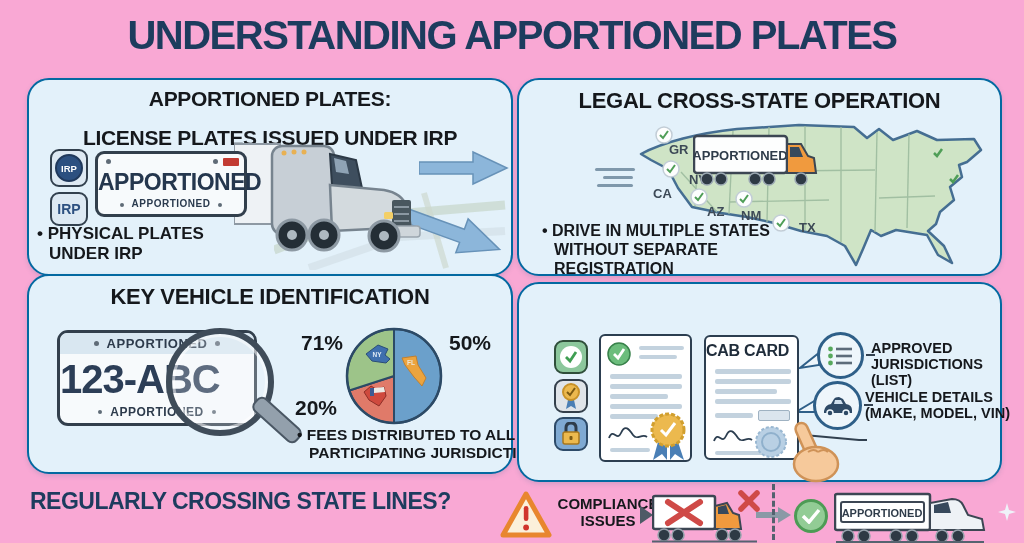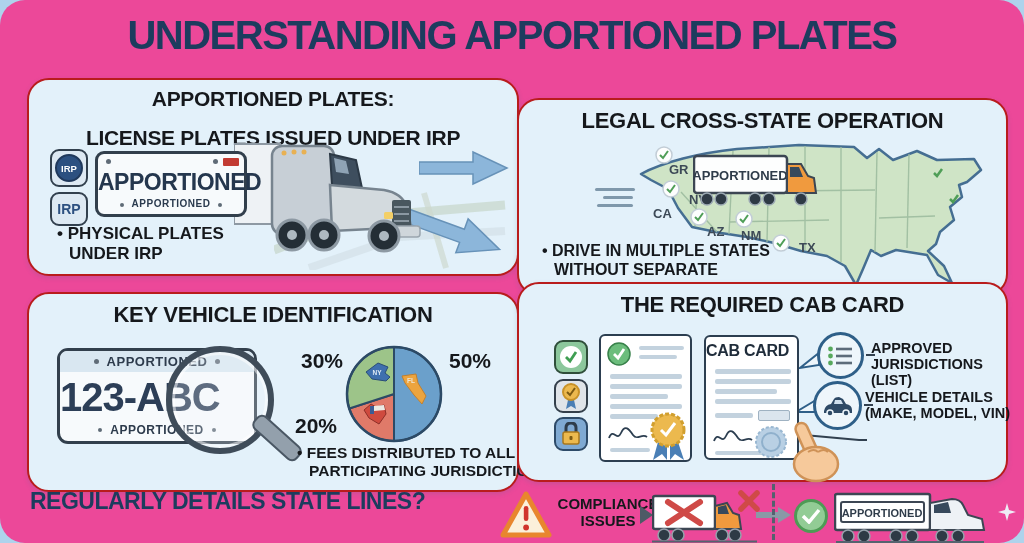--- a/index.html
+++ b/index.html
@@ -1,20 +1,20 @@
 <!DOCTYPE html>
 <html><head>
 <meta charset="utf-8">
 <style>
   html,body{margin:0;padding:0;background:#aed3ec;}
-  .stage{position:relative;width:1024px;height:543px;background:#ec4899;overflow:hidden;
-         font-family:"Liberation Sans",sans-serif;border-radius:25px;}
+  .stage{position:relative;width:1024px;height:543px;background:#f9a8d4;overflow:hidden;
+         font-family:"Liberation Sans",sans-serif;}
   .abs{position:absolute;}
-  .panel{position:absolute;background:#e3f1fa;border:2px solid #b91c1c;border-radius:22px;
-         box-shadow:0 2px 5px rgba(70,110,145,.20);padding-left:6px;}
+  .panel{position:absolute;background:#e3f1fa;border:2px solid #0369a1;border-radius:22px;
+         box-shadow:0 2px 5px rgba(70,110,145,.20);}
   .ttl{position:absolute;width:100%;text-align:center;font-weight:800;color:#1d3c5e;
        font-size:40px;letter-spacing:-1.5px;}
   .phead{position:absolute;left:0;right:0;text-align:center;font-weight:800;color:#15181c;
          font-size:21px;letter-spacing:-0.3px;line-height:1.1;}
   .bullet{position:absolute;font-weight:800;color:#15181c;line-height:1.18;
           text-indent:-12px;padding-left:12px;}
   .tile{position:absolute;border-radius:9px;border:2.5px solid #32404e;
         display:flex;align-items:center;justify-content:center;box-sizing:border-box;}
   .plate{position:absolute;background:#f7fafc;border:3px solid #323f4c;border-radius:9px;
          box-sizing:border-box;}
@@ -91,24 +91,24 @@
     <div class="plate" style="left:66px;top:71px;width:152px;height:66px;">
       <span class="screw" style="position:absolute;left:8px;top:5px;"></span>
       <span class="screw" style="position:absolute;right:26px;top:5px;"></span>
       <div style="position:absolute;right:5px;top:4px;width:16px;height:8px;background:#c23b33;border-radius:1px;"></div>
       <div style="position:absolute;left:0;right:0;top:15px;text-align:center;font-size:23px;font-weight:800;color:#25374e;letter-spacing:-0.5px;">APPORTIONED</div>
       <div style="position:absolute;left:0;right:0;bottom:5px;text-align:center;font-size:10px;font-weight:800;color:#2a3a4e;letter-spacing:0.5px;">APPORTIONED</div>
       <span class="screw" style="position:absolute;left:22px;bottom:7px;width:4px;height:4px;"></span>
       <span class="screw" style="position:absolute;right:22px;bottom:7px;width:4px;height:4px;"></span>
     </div>
 
-    <div class="bullet" style="left:28px;top:144px;width:175px;font-size:17px;">• PHYSICAL PLATES UNDER IRP</div>
-  </div>
-
-  <div class="panel" style="left:517px;top:78px;width:481px;height:194px;margin-top:20px;">
+    <div class="bullet" style="left:8px;top:144px;width:175px;font-size:17px;">• PHYSICAL PLATES UNDER IRP</div>
+  </div>
+
+  <div class="panel" style="left:517px;top:78px;width:481px;height:194px;">
     <div class="phead" style="top:9px;font-size:22px;">LEGAL CROSS-STATE OPERATION</div>
 
     <div class="abs" style="left:76px;top:88px;width:40px;height:3px;background:#7f98ab;border-radius:2px;"></div>
     <div class="abs" style="left:84px;top:96px;width:30px;height:3px;background:#7f98ab;border-radius:2px;"></div>
     <div class="abs" style="left:78px;top:104px;width:36px;height:3px;background:#7f98ab;border-radius:2px;"></div>
 
     <div class="abs" style="left:110px;top:38px;width:368px;height:152px;">
       <svg width="368" height="152" viewBox="0 0 368 152">
         <path d="M12,36 C34,24 70,15 108,11 L170,7 L225,9 L238,20 L250,11 L264,22 L288,13 L308,22 L345,21 L352,32 L338,44 L330,47 L333,59 L321,69 L325,82 L311,94 L307,106 L299,113 L315,128 L323,145 L309,137 L298,117 L267,112 L252,118 L242,112 L234,131 L227,147 L216,128 L198,118 L172,113 L145,105 L118,99 L92,95 L63,89 L49,70 L39,51 L22,42 Z" fill="#cfe4c6" stroke="#456e92" stroke-width="2.5" stroke-linejoin="round"></path>
         <g stroke="#9dbc9f" stroke-width="1.4" opacity="0.9" fill="none">
@@ -171,21 +171,21 @@
           <circle cx="28" cy="49" r="6" fill="#2e3a45" stroke="#9aa7b2" stroke-width="1.5"></circle>
         <circle cx="62" cy="49" r="6" fill="#2e3a45" stroke="#9aa7b2" stroke-width="1.5"></circle>
           <circle cx="76" cy="49" r="6" fill="#2e3a45" stroke="#9aa7b2" stroke-width="1.5"></circle>
         <circle cx="108" cy="49" r="6" fill="#2e3a45" stroke="#9aa7b2" stroke-width="1.5"></circle>
       </svg>
     </div>
 
     <div class="bullet" style="left:23px;top:142px;width:225px;font-size:16px;">• DRIVE IN MULTIPLE STATES WITHOUT SEPARATE REGISTRATION</div>
   </div>
 
-  <div class="panel" style="left:27px;top:292px;width:482px;height:196px;text-decoration:underline;">
+  <div class="panel" style="left:27px;top:274px;width:482px;height:196px;text-decoration:underline;">
     <div class="phead" style="top:9px;font-size:22px;">KEY VEHICLE IDENTIFICATION</div>
 
     <div class="plate" style="left:28px;top:54px;width:200px;height:96px;border-width:3.5px;border-radius:11px;">
       <div style="position:absolute;left:0;right:0;top:0;height:21px;background:#d9e7f1;border-radius:7px 7px 0 0;display:flex;align-items:center;justify-content:center;gap:8px;">
         <span class="screw"></span>
         <span style="font-size:13px;font-weight:800;color:#2d3b4c;letter-spacing:0.5px;">APPORTIONED</span>
         <span class="screw"></span>
       </div>
       <div style="position:absolute;left:0;right:0;top:24px;text-align:left;font-size:40px;font-weight:800;color:#2c3e57;letter-spacing:-1px;">123-ABC</div>
       <div style="position:absolute;left:0;right:0;bottom:4px;display:flex;align-items:center;justify-content:center;gap:8px;">
@@ -210,29 +210,28 @@
       <g transform="translate(58,30)">
         <polygon points="0,2 14,0 16,9 24,22 20,30 12,21 3,9" fill="#eca43e" stroke="#c08030" stroke-width="1"></polygon>
         <text x="9" y="9" text-anchor="middle" font-size="6.5" font-weight="800" fill="#ece6d8">FL</text>
       </g>
       <g transform="translate(20,60)">
         <polygon points="7,0 12,3 20,1 22,10 15,20 5,14 0,6" fill="#cf4a3e" stroke="#8e2f28" stroke-width="1"></polygon>
         <rect x="6" y="2" width="4" height="8" fill="#3d5c94"></rect>
         <polygon points="10,2 20,1 21,6 10,7" fill="#eceae4"></polygon>
       </g>
     </svg>
-    <div class="abs" style="left:272px;top:55px;font-size:21px;font-weight:800;color:#15181c;">30%</div>
+    <div class="abs" style="left:272px;top:55px;font-size:21px;font-weight:800;color:#15181c;">71%</div>
     <div class="abs" style="left:420px;top:55px;font-size:21px;font-weight:800;color:#15181c;">50%</div>
     <div class="abs" style="left:266px;top:120px;font-size:21px;font-weight:800;color:#15181c;">20%</div>
 
     <div class="bullet" style="left:268px;top:150px;width:255px;font-size:15.5px;">• FEES DISTRIBUTED TO ALL PARTICIPATING JURISDICTIONS</div>
   </div>
 
   <div class="panel" style="left:517px;top:282px;width:481px;height:196px;">
-    <div class="phead" style="top:9px;font-size:22px;">THE REQUIRED CAB CARD</div>
 
     <svg class="abs" style="left:0;top:0;" width="481" height="196">
       <polygon points="301,68 281,84 300,81" fill="#eef6fb" stroke="#2e5f88" stroke-width="2"></polygon>
       <polygon points="297,116 277,128 297,128" fill="#eef6fb" stroke="#2e5f88" stroke-width="2"></polygon>
       <line x1="347" y1="71" x2="356" y2="71" stroke="#31404f" stroke-width="2"></line>
       <line x1="345" y1="121" x2="354" y2="121" stroke="#31404f" stroke-width="2"></line>
       <path d="M252,148 L340,156 L348,156" stroke="#31404f" stroke-width="2" fill="none"></path>
     </svg>
 
     <div class="tile" style="left:35px;top:56px;width:34px;height:34px;background:#8cc79c;border-color:#2f4e3a;">
@@ -322,21 +321,21 @@
         <path d="M13,4 L19,4 L21,8 L12,8 Z" fill="#cfe0ee"></path>
         <circle cx="8" cy="17" r="3" fill="#2e4a66" stroke="#eef6fb" stroke-width="1.5"></circle>
         <circle cx="24" cy="17" r="3" fill="#2e4a66" stroke="#eef6fb" stroke-width="1.5"></circle>
       </svg>
     </div>
 
     <div class="plabel" style="left:352px;top:56px;width:135px;">APPROVED JURISDICTIONS (LIST)</div>
     <div class="plabel" style="left:346px;top:105px;width:160px;">VEHICLE DETAILS (MAKE, MODEL, VIN)</div>
   </div>
 
-  <div class="footer-q" style="left:30px;top:489px;">REGULARLY DETAILS STATE LINES?</div>
+  <div class="footer-q" style="left:30px;top:489px;">REGULARLY CROSSING STATE LINES?</div>
 
   <svg class="abs" style="left:500px;top:490px;" width="52" height="50">
     <path d="M26,4 L49,45 L3,45 Z" fill="#fbf0da" stroke="#e8862e" stroke-width="5" stroke-linejoin="round"></path>
     <rect x="23.8" y="16" width="4.6" height="15" rx="2.3" fill="#d0342c"></rect>
     <circle cx="26.1" cy="37.5" r="2.9" fill="#d0342c"></circle>
   </svg>
 
   <div class="abs" style="left:552px;top:496px;width:112px;text-align:center;font-size:15px;font-weight:800;color:#15181c;line-height:1.12;">COMPLIANCE ISSUES</div>
 
   <div class="abs" style="left:640px;top:506px;width:0;height:0;border-top:9px solid transparent;border-bottom:9px solid transparent;border-left:13px solid #4e5a66;"></div>

